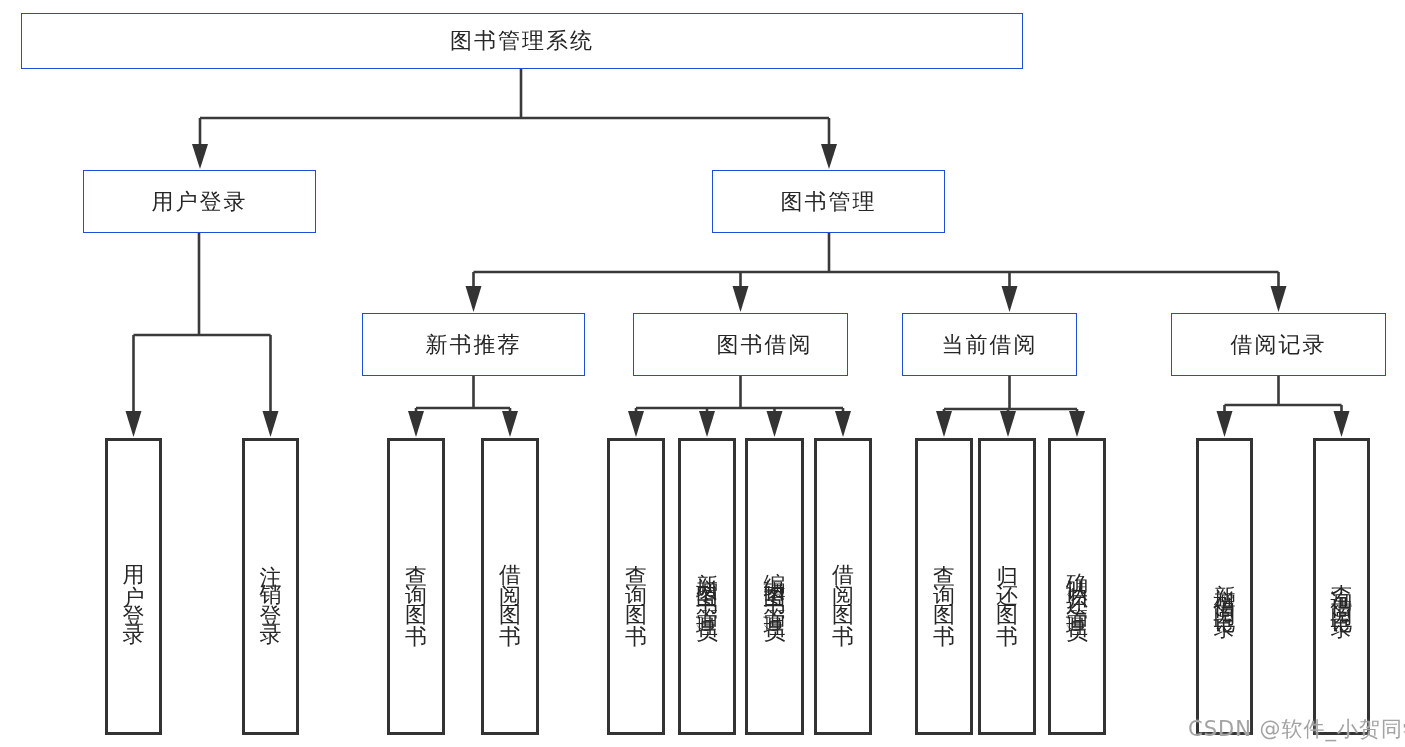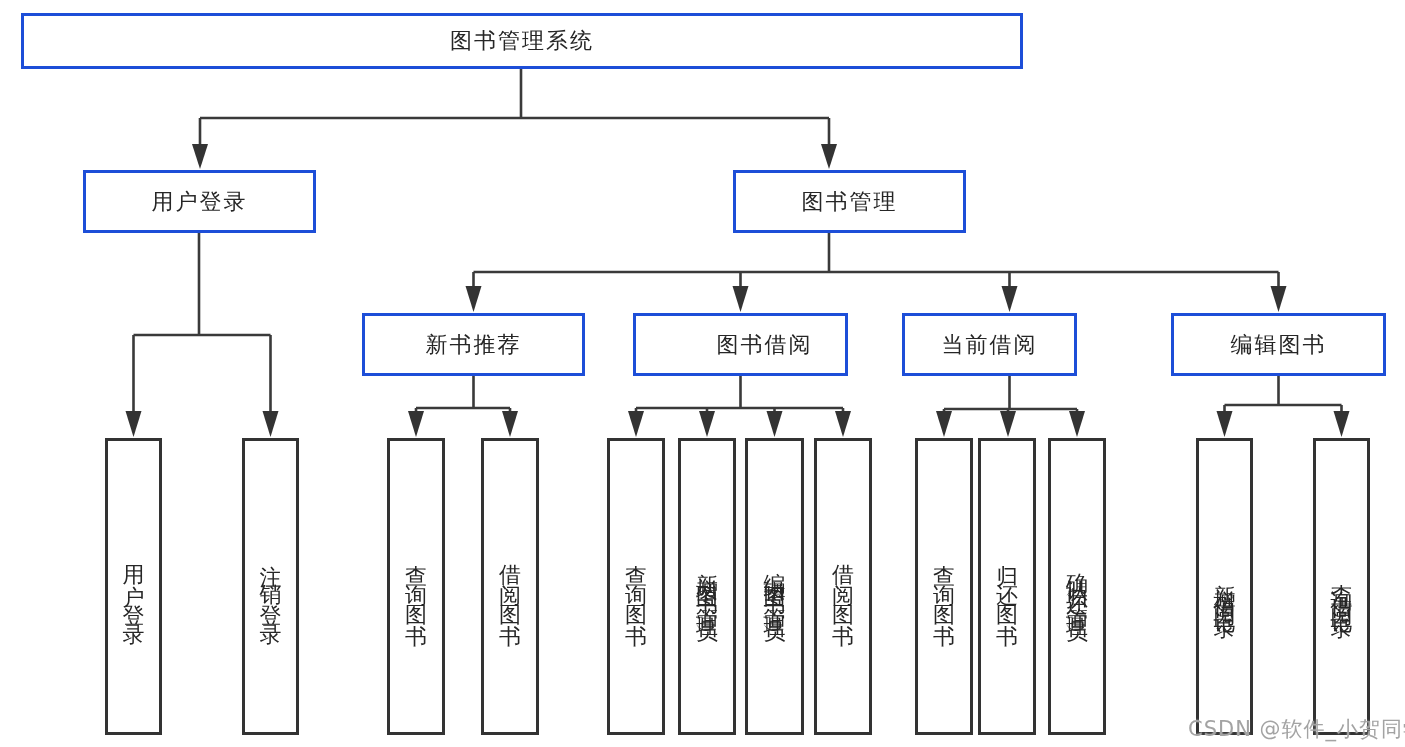--- a/index.html
+++ b/index.html
@@ -26,21 +26,21 @@
     stroke-width: 2.6;
     fill: none;
   }
   svg.edges polygon {
     fill: #333333;
     stroke: none;
   }
   .hbox {
     position: absolute;
     box-sizing: border-box;
-    border: 3px solid #1d4ed8;
+    border: 1px solid #1d4ed8;
     background: #ffffff;
     display: flex;
     align-items: center;
     justify-content: center;
     font-size: 22px;
     letter-spacing: 2px;
     color: #262626;
     z-index: 1;
     white-space: nowrap;
   }
@@ -126,26 +126,26 @@
     <g>
       <path d="M1278.5 376 V405 M1224.5 405 H1341.5 M1224.5 405 V412 M1341.5 405 V412"></path>
       <polygon points="1216.5,411 1232.5,411 1224.5,437"></polygon>
       <polygon points="1333.5,411 1349.5,411 1341.5,437"></polygon>
     </g>
   </svg>
 
   <div class="hbox" style="left:21px; top:13px; width:1002px; height:56px;">图书管理系统</div>
 
   <div class="hbox" style="left:83px; top:170px; width:233px; height:63px;">用户登录</div>
-  <div class="hbox" style="left:712px; top:170px; width:233px; height:63px;margin-left:21px;">图书管理</div>
+  <div class="hbox" style="left:712px; top:170px; width:233px; height:63px;">图书管理</div>
 
   <div class="hbox" style="left:362px; top:313px; width:223px; height:63px;">新书推荐</div>
   <div class="hbox" style="left:633px; top:313px; width:215px; height:63px;padding-left:48px;">图书借阅</div>
   <div class="hbox" style="left:902px; top:313px; width:175px; height:63px;">当前借阅</div>
-  <div class="hbox" style="left:1171px; top:313px; width:215px; height:63px;">编辑图书</div>
+  <div class="hbox" style="left:1171px; top:313px; width:215px; height:63px;">借阅记录</div>
 
   <div class="vbox ls-wide" style="left:105px; width:57px;">用户登录</div>
   <div class="vbox ls-wide" style="left:242px; width:57px;">注销登录</div>
 
   <div class="vbox ls-wide" style="left:387px; width:58px;">查询图书</div>
   <div class="vbox ls-wide" style="left:481px; width:58px;">借阅图书</div>
 
   <div class="vbox ls-wide" style="left:607px; width:58px;">查询图书</div>
   <div class="vbox ls-mid" style="left:678px; width:58px;">新增图书（管理员）</div>
   <div class="vbox ls-mid" style="left:745px; width:59px;">编辑图书（管理员）</div>

